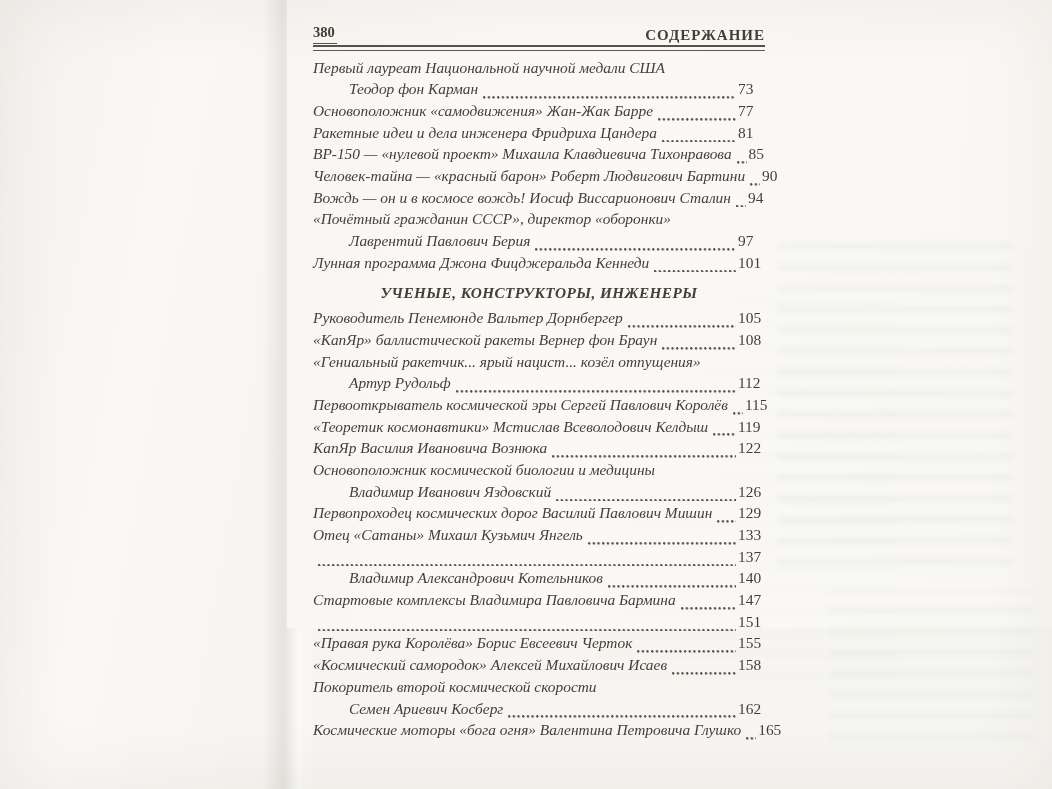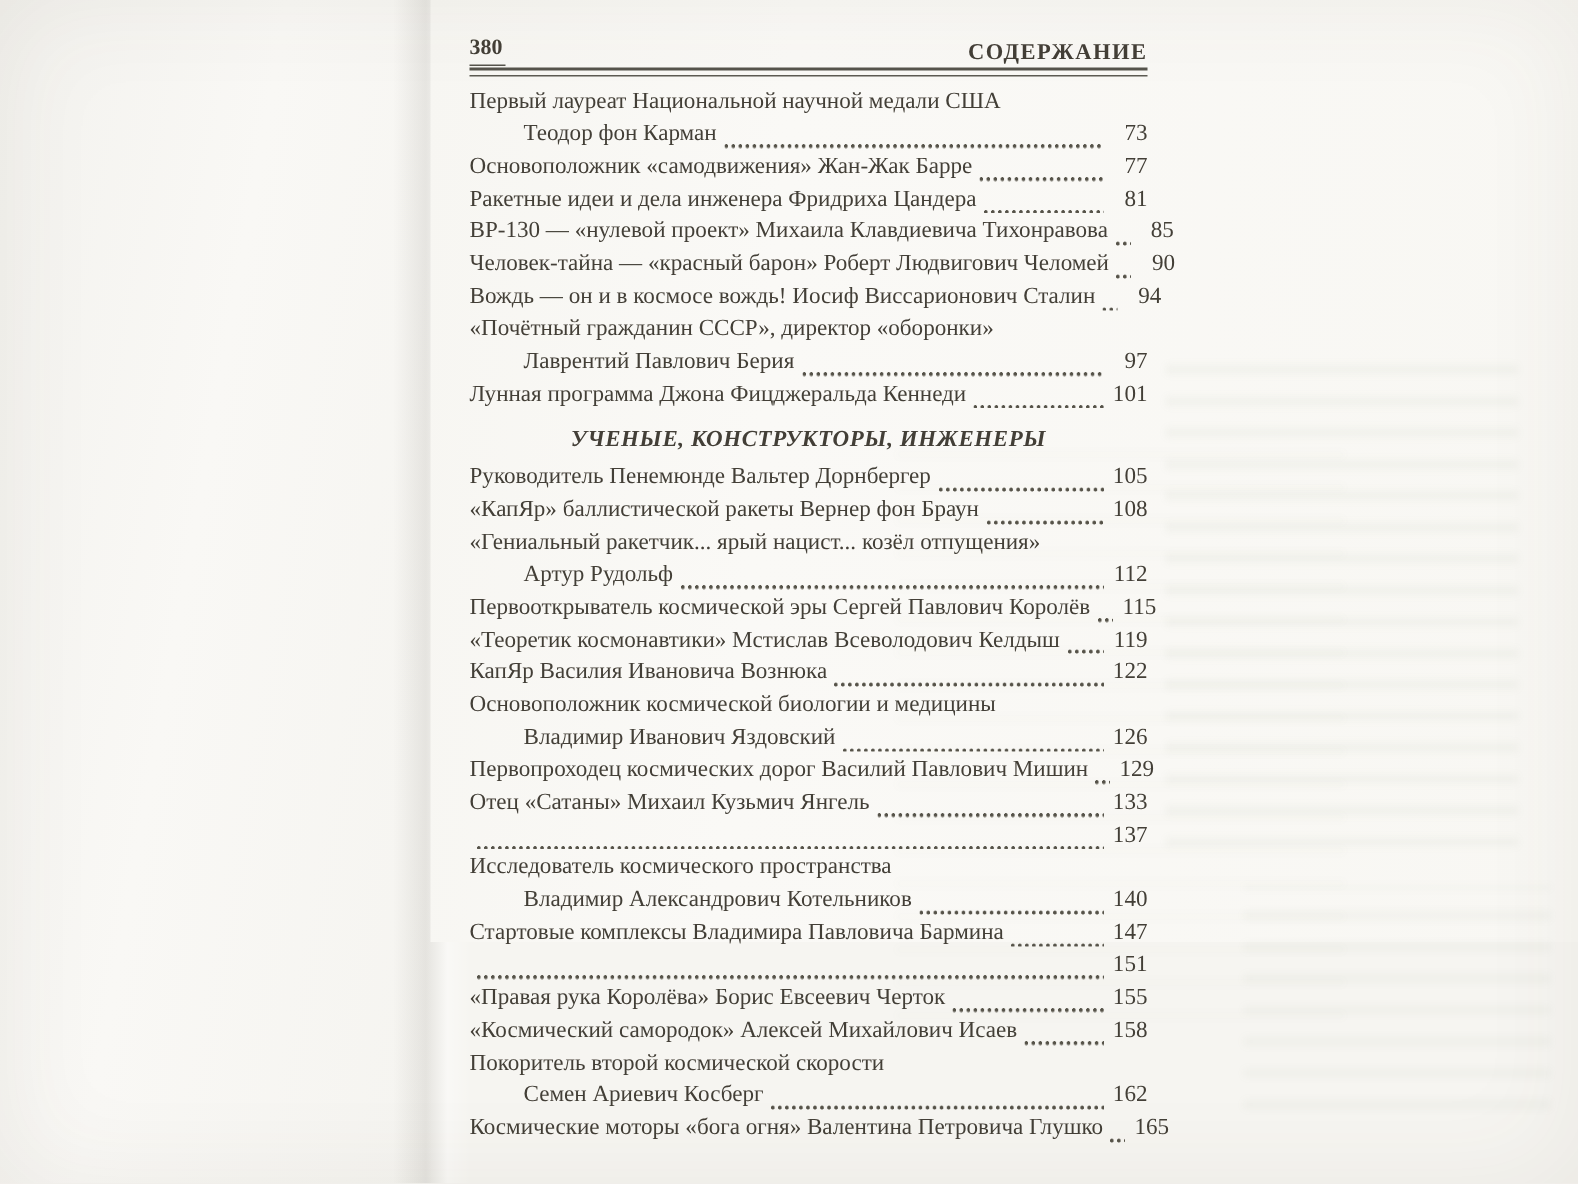--- a/index.html
+++ b/index.html
@@ -81,33 +81,33 @@
     margin-top: 1px;
     height: 2.6px;
     border-top: 2px solid #56544c;
     border-bottom: 1.1px solid #5d5b53;
   }
   .toc { margin-top: 8px; }
   .toc-row {
     display: flex; align-items: baseline;
     height: 21.7px;
   }
-  .toc-row .title { white-space: nowrap; }
+  .toc-row .title { white-space: nowrap; font-style: italic; }
   .toc-row.indent .title { padding-left: 36px; }
   .dots {
     flex: 1 1 auto; min-width: 10px;
     align-self: flex-end;
     height: 15px;
     margin: 0 2px 3px 5px;
     background-image: radial-gradient(circle at 1.2px 1.3px, #565349 1.05px, rgba(0,0,0,0) 1.4px);
     background-size: 4.7px 2.8px;
     background-repeat: repeat-x;
     background-position: left bottom;
   }
-  .pg { min-width: 27px; text-align: right; }
+  .pg { min-width: 27px; text-align: left; }
   .section-heading {
     text-align: center;
     font-weight: bold;
     font-size: 15.3px;
     letter-spacing: 0.4px;
     margin: 7px 0 5px;
     height: 21.7px; line-height: 21.7px; font-style: italic;
   }
 </style>
 </head>
@@ -142,26 +142,26 @@
             <span class="title">Основоположник «самодвижения» Жан-Жак Барре</span>
             <span class="dots"></span>
             <span class="pg">77</span>
           </div>
           <div class="toc-row">
             <span class="title">Ракетные идеи и дела инженера Фридриха Цандера</span>
             <span class="dots"></span>
             <span class="pg">81</span>
           </div>
           <div class="toc-row">
-            <span class="title">ВР-130 — «нулевой проект» Михаила Клавдиевича Тихонравова</span>
+            <span class="title">ВР-150 — «нулевой проект» Михаила Клавдиевича Тихонравова</span>
             <span class="dots"></span>
             <span class="pg">85</span>
           </div>
           <div class="toc-row">
-            <span class="title">Человек-тайна — «красный барон» Роберт Людвигович Челомей</span>
+            <span class="title">Человек-тайна — «красный барон» Роберт Людвигович Бартини</span>
             <span class="dots"></span>
             <span class="pg">90</span>
           </div>
           <div class="toc-row">
             <span class="title">Вождь — он и в космосе вождь! Иосиф Виссарионович Сталин</span>
             <span class="dots"></span>
             <span class="pg">94</span>
           </div>
           <div class="toc-row intro">
             <span class="title">«Почётный гражданин СССР», директор «оборонки»</span>
@@ -224,23 +224,20 @@
             <span class="pg">129</span>
           </div>
           <div class="toc-row">
             <span class="title">Отец «Сатаны» Михаил Кузьмич Янгель</span>
             <span class="dots"></span>
             <span class="pg">133</span>
           </div>
           <div class="toc-row">
             <span class="dots"></span>
             <span class="pg">137</span>
-          </div>
-          <div class="toc-row intro">
-            <span class="title">Исследователь космического пространства</span>
           </div>
           <div class="toc-row indent">
             <span class="title">Владимир Александрович Котельников</span>
             <span class="dots"></span>
             <span class="pg">140</span>
           </div>
           <div class="toc-row">
             <span class="title">Стартовые комплексы Владимира Павловича Бармина</span>
             <span class="dots"></span>
             <span class="pg">147</span>

